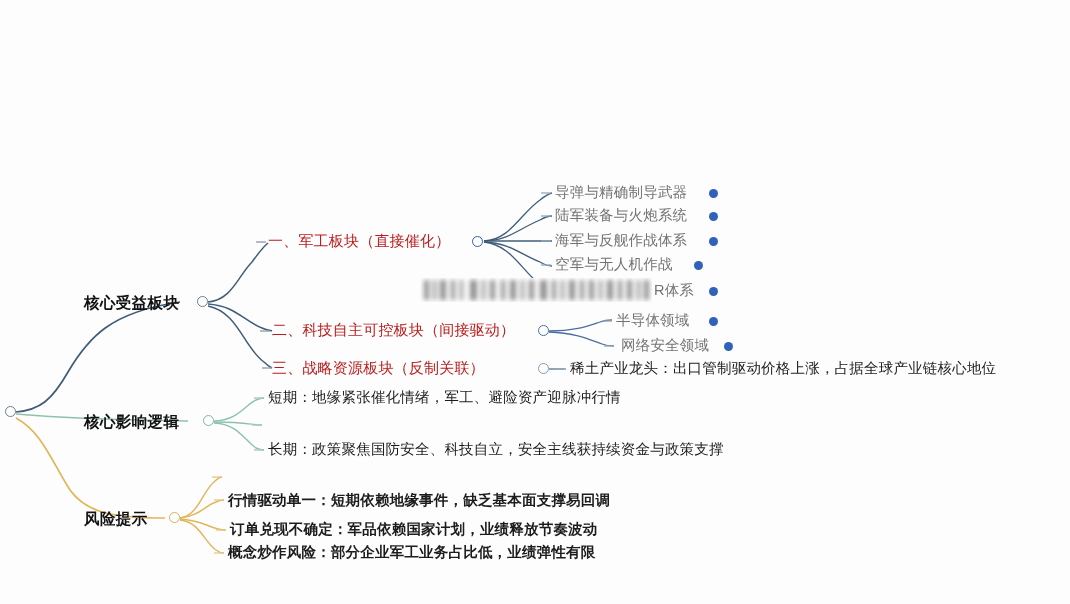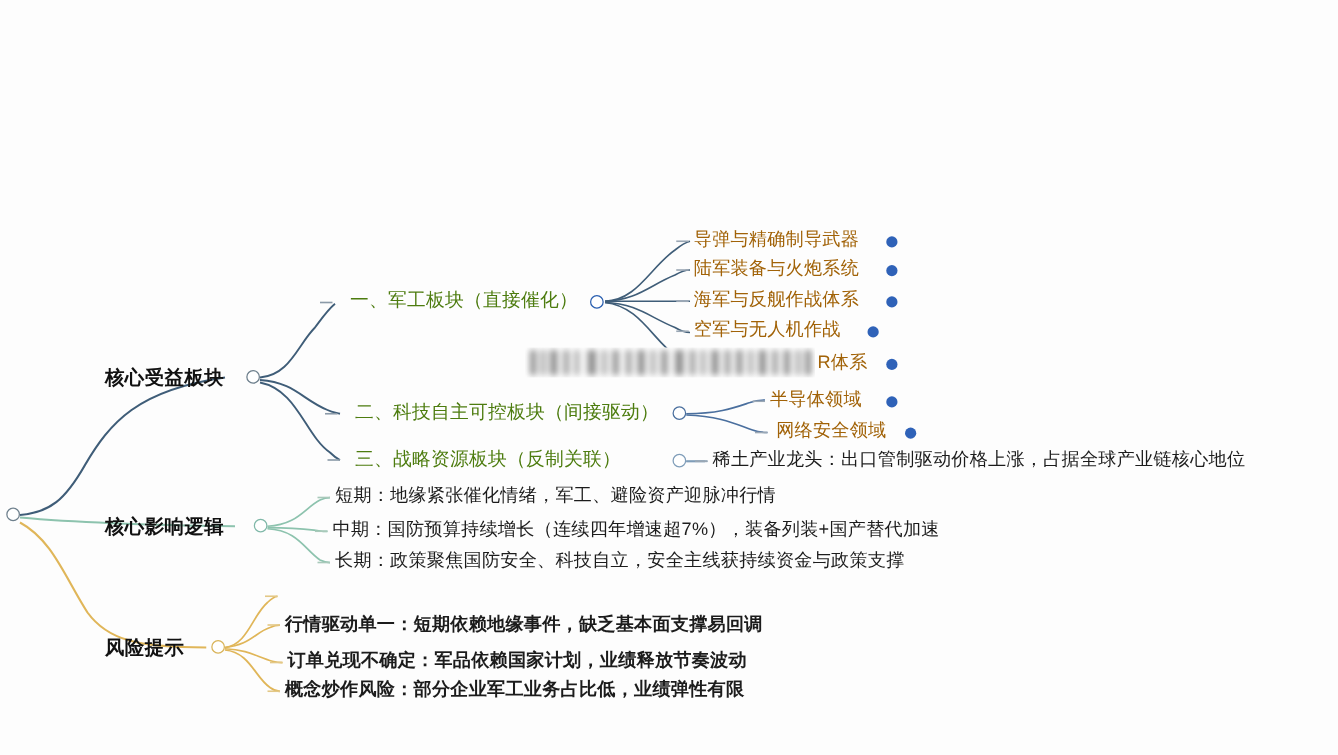--- a/index.html
+++ b/index.html
@@ -60,27 +60,26 @@
   }
   .lvl1 {
     font-size: 15.5px;
     font-weight: bold;
     letter-spacing: 0.4px;
     color: #111111;
   }
   .lvl2 {
     font-size: 15px;
     font-weight: normal;
-    color: #4d7c0f;
+    color: #b91c1c;
     letter-spacing: 0.2px;
-    margin-left: 12px;
   }
   .lvl3 {
     font-size: 14.5px;
-    color: #a16207;
+    color: #737373;
     letter-spacing: 0.2px;
   }
   .leafline {
     font-size: 14.5px;
     color: #1c1c1c;
     letter-spacing: 0.2px;
   }
   .leafline.bold {
     font-weight: bold;
   }
@@ -233,20 +232,19 @@
 
   <div class="node lvl3" style="left:616px; top:313px;">半导体领域</div>
   <div class="bullet" style="left:709px; top:317px;"></div>
 
   <div class="node lvl3" style="left:621px; top:338px;">网络安全领域</div>
   <div class="bullet" style="left:724px; top:342px;"></div>
 
   <div class="node leafline" style="left:268px; top:390px;">短期：地缘紧张催化情绪，军工、避险资产迎脉冲行情</div>
 
   <div class="node leafline" style="left:570px; top:361px;">稀土产业龙头：出口管制驱动价格上涨，占据全球产业链核心地位</div>
-  <div class="node leafline" style="left:266px; top:417px;">中期：国防预算持续增长（连续四年增速超7%），装备列装+国产替代加速</div>
   <div class="node leafline" style="left:268px; top:442px;">长期：政策聚焦国防安全、科技自立，安全主线获持续资金与政策支撑</div>
 
   <div class="node leafline bold" style="left:228px; top:493px;">行情驱动单一：短期依赖地缘事件，缺乏基本面支撑易回调</div>
   <div class="node leafline bold" style="left:230px; top:522px;">订单兑现不确定：军品依赖国家计划，业绩释放节奏波动</div>
   <div class="node leafline bold" style="left:228px; top:545px;">概念炒作风险：部分企业军工业务占比低，业绩弹性有限</div>
 
 </div>
 
 </body></html>

